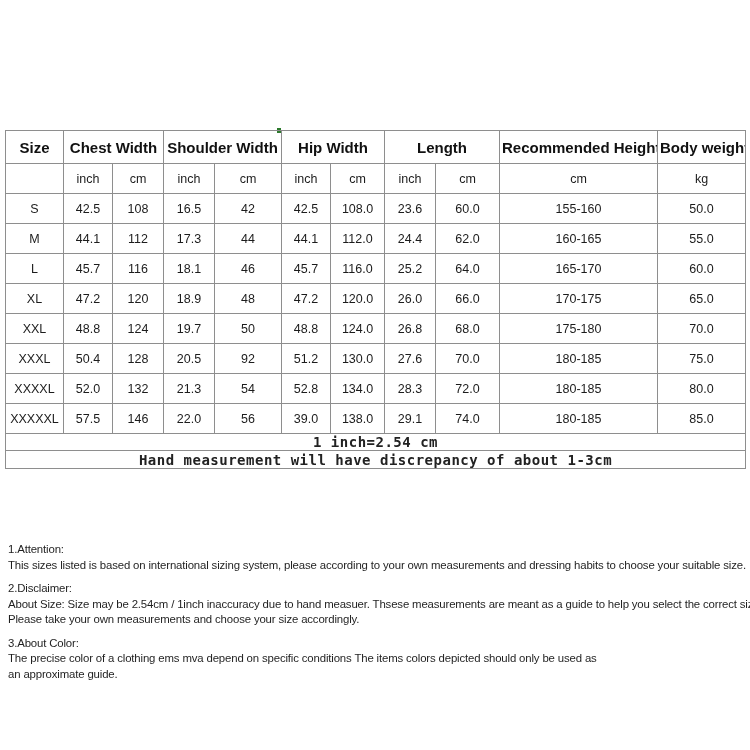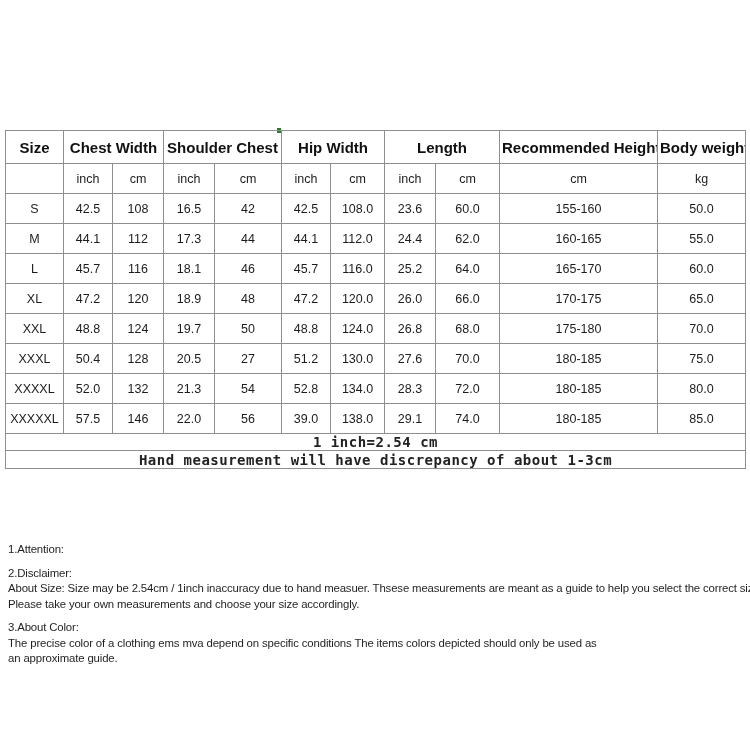--- a/index.html
+++ b/index.html
@@ -101,21 +101,21 @@
         <col style="width:54px">
           <col style="width:51px">
           <col style="width:64px">
         <col style="width:158px">
           <col style="width:88px">
       </colgroup>
       <thead>
         <tr class="group-header-row">
           <th>Size</th>
           <th colspan="2">Chest Width</th>
-          <th colspan="2">Shoulder Chest</th>
+          <th colspan="2">Shoulder Width</th>
           <th colspan="2">Hip Width</th>
           <th colspan="2">Length</th>
           <th>Recommended Height</th>
           <th>Body weight</th>
         </tr>
         <tr class="units-row">
           <td></td>
           <td>inch</td>
           <td>cm</td>
           <td>inch</td>
@@ -192,21 +192,21 @@
             <td>26.8</td>
             <td>68.0</td>
             <td>175-180</td>
             <td>70.0</td>
           </tr>
           <tr>
             <td>XXXL</td>
             <td>50.4</td>
             <td>128</td>
             <td>20.5</td>
-            <td>27</td>
+            <td>92</td>
             <td>51.2</td>
             <td>130.0</td>
             <td>27.6</td>
             <td>70.0</td>
             <td>180-185</td>
             <td>75.0</td>
           </tr>
           <tr>
             <td>XXXXL</td>
             <td>52.0</td>
@@ -241,20 +241,21 @@
         <tr class="note-row second">
           <td colspan="11">Hand measurement will have discrepancy of about 1-3cm</td>
         </tr>
       </tbody>
     </table>
   </div>
 
   <div class="footnotes">
     <div class="block">
       <div class="line">1.Attention:</div>
+      <div class="line">This sizes listed is based on international sizing system, please according to your own measurements and dressing habits to choose your suitable size.</div>
     </div>
     <div class="block">
       <div class="line">2.Disclaimer:</div>
       <div class="line">About Size: Size may be 2.54cm / 1inch inaccuracy due to hand measuer. Thsese measurements are meant as a guide to help you select the correct size.</div>
       <div class="line">Please take your own measurements and choose your size accordingly.</div>
     </div>
     <div class="block">
       <div class="line">3.About Color:</div>
       <div class="line">The precise color of a clothing ems mva depend on specific conditions The items colors depicted should only be used as</div>
       <div class="line">an approximate guide.</div>

